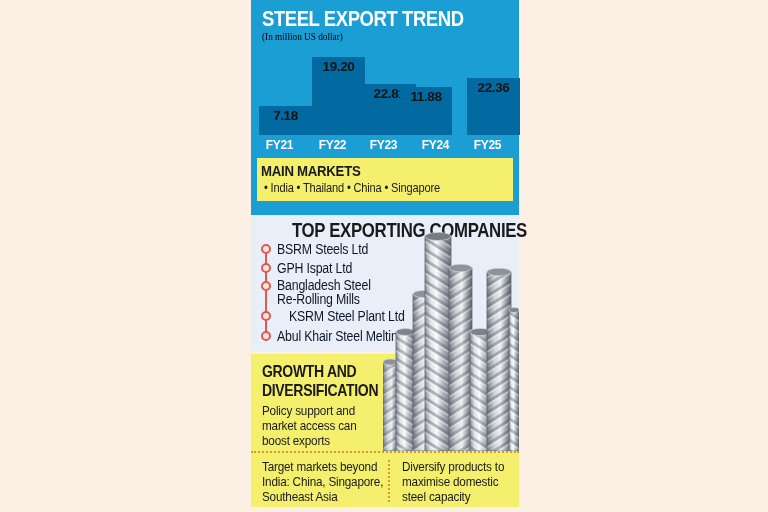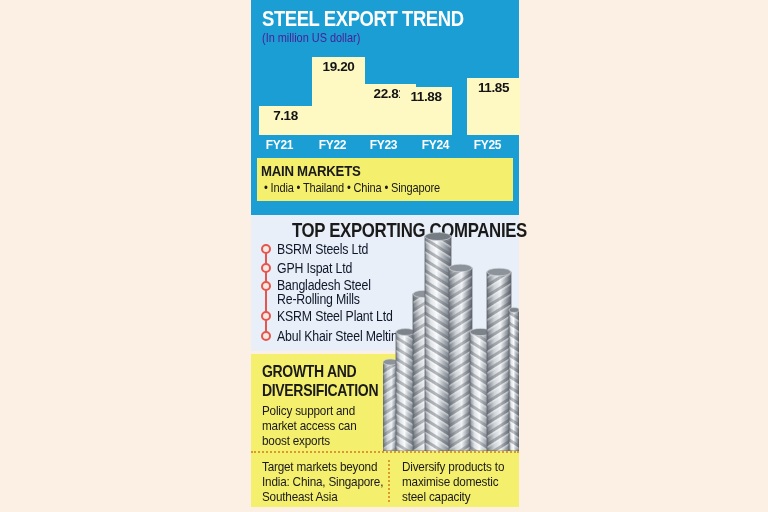--- a/index.html
+++ b/index.html
@@ -11,22 +11,22 @@
     overflow:hidden;
   }
   .canvas{position:relative;width:768px;height:512px;background:#fcf0e4;overflow:hidden;}
 
   
   .cx{display:inline-block;transform:scaleX(.84);transform-origin:0 50%;white-space:nowrap;}
 
   
   .panel-chart{position:absolute;left:251px;top:0;width:268px;height:257px;background:#1a9ed3;}
   .chart-title{position:absolute;left:11px;top:6px;font-size:22px;font-weight:bold;color:#fff;letter-spacing:-.5px;}
-  .chart-subtitle{position:absolute;left:11px;top:30px;font-size:13px;color:#4c1d95;}
-  .bar{position:absolute;background:#fef9c3;padding-left:12px;}
+  .chart-subtitle{position:absolute;left:11px;top:30px;font-size:11px;color:#000000;font-family:Liberation Serif, serif;}
+  .bar{position:absolute;background:#0369a1;padding-left:12px;}
   .bar-b1{left:8px;top:106px;width:41px;height:29px;}
   .bar-b2{left:61px;top:57px;width:41px;height:78px;}
   .bar-b3{left:112px;top:84px;width:41px;height:51px;}
   .bar-b4{left:149px;top:87px;width:40px;height:48px;}
   .bar-b5{left:216px;top:78px;width:41px;height:57px;}
   .bar-value{position:absolute;left:0;top:2px;width:100%;text-align:center;
     font-size:13.5px;font-weight:bold;color:#141414;letter-spacing:-.4px;}
   .tick{position:absolute;top:138px;width:41px;text-align:center;
     font-size:12px;font-weight:bold;color:#fff;letter-spacing:-.3px;}
   .tick-t1{left:8px;}.tick-t2{left:61px;}.tick-t3{left:112px;}.tick-t4{left:164px;}.tick-t5{left:216px;}
@@ -35,21 +35,21 @@
   .markets-box{position:absolute;left:6px;top:158px;width:256px;height:43px;background:#f5ef6e;}
   .markets-title{position:absolute;left:4px;top:4px;font-size:15px;font-weight:bold;letter-spacing:-.3px;}
   .markets-line{position:absolute;left:7px;top:22px;font-size:13px;font-weight:500;letter-spacing:-.2px;}
 
   
   .panel-companies{position:absolute;left:251px;top:215px;width:268px;height:136px;background:#e8eff8;}
   .companies-title{position:absolute;left:11px;top:4px;font-size:20px;font-weight:bold;letter-spacing:-.4px;margin-left:30px;}
   .companies-list{position:absolute;left:0;top:26px;width:268px;height:110px;}
   .company-item{position:absolute;left:26px;font-size:14px;letter-spacing:-.2px;color:#0f172a;}
   .ci-1{top:0;}.ci-2{top:19px;}.ci-3{top:37px;width:112px;line-height:14px;white-space:normal;}
-  .ci-4{top:67px;}.ci-5{top:87px;}
+  .ci-4{top:67px;margin-left:12px;}.ci-5{top:87px;}
   .company-item .cxn{display:inline-block;transform:scaleX(.88);transform-origin:0 0;white-space:nowrap;}
   .ci-3 .cxn{white-space:normal;width:112px;}
   .bullet{position:absolute;left:10px;width:6px;height:6px;border:2px solid #e4564e;border-radius:50%;background:#f6e9e2;z-index:2;}
   .bl-1{top:3px;}.bl-2{top:22px;}.bl-3{top:40px;}.bl-4{top:70px;}.bl-5{top:90px;}
   .bullet-line{position:absolute;left:14px;top:7px;width:2px;height:87px;background:#e4564e;z-index:1;}
 
   
   .panel-growth{position:absolute;left:251px;top:354px;width:268px;height:153px;background:#f5ef6e;}
   .growth-title{position:absolute;left:11px;top:8px;width:150px;font-size:16.5px;font-weight:bold;
     line-height:19px;letter-spacing:-.4px;transform:scaleX(.85);transform-origin:0 0;}
@@ -84,21 +84,21 @@
     <div class="bar bar-b2">
       <span class="bar-value">19.20</span>
     </div>
     <div class="bar bar-b3">
       <span class="bar-value">22.81</span>
     </div>
     <div class="bar bar-b4">
       <span class="bar-value">11.88</span>
     </div>
     <div class="bar bar-b5">
-      <span class="bar-value">11.85</span>
+      <span class="bar-value">22.36</span>
     </div>
 
     <div class="tick tick-t1">FY21</div>
     <div class="tick tick-t2">FY22</div>
     <div class="tick tick-t3">FY23</div>
     <div class="tick tick-t4">FY24</div>
     <div class="tick tick-t5">FY25</div>
 
     <div class="markets-box">
       <div class="markets-title">

